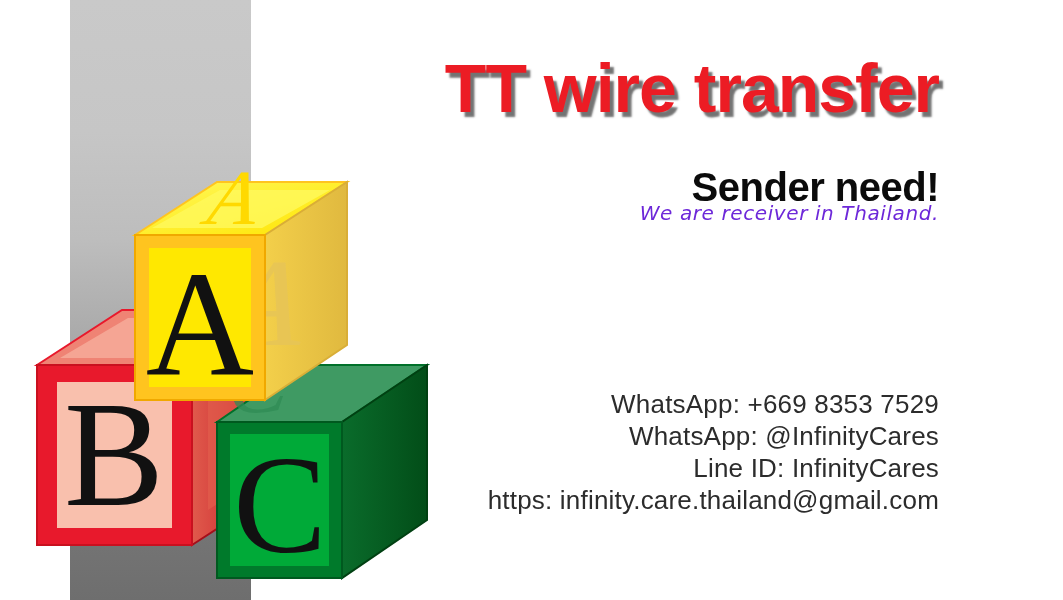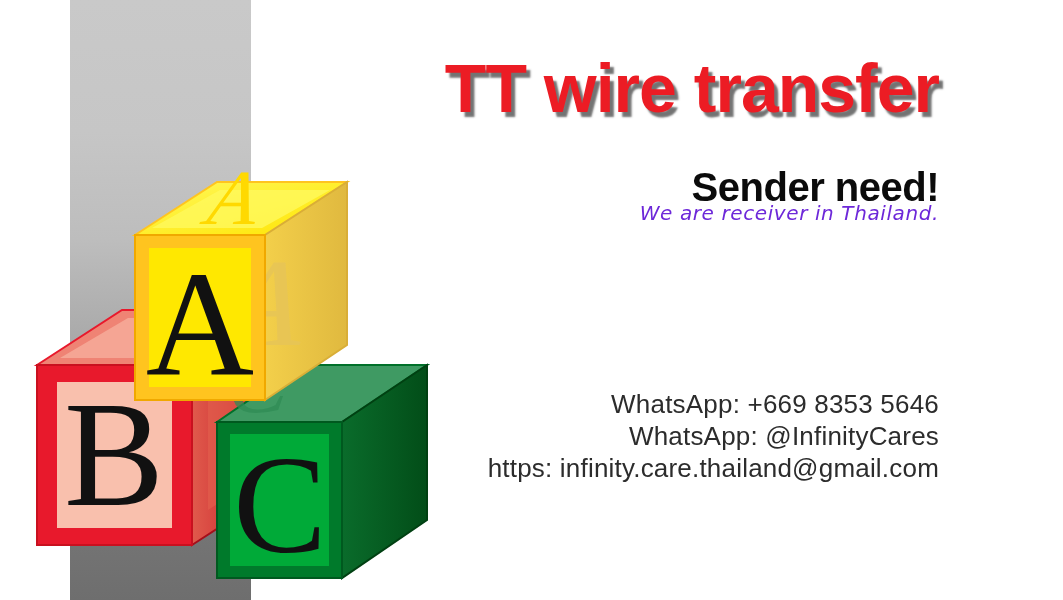--- a/index.html
+++ b/index.html
@@ -189,19 +189,20 @@
 
   <div id="text-col">
 
     <div id="title">TT wire transfer</div>
 
     <div id="subtitle">Sender need!</div>
 
     <div id="tagline">We are receiver in Thailand.</div>
 
     <div id="contact">
-      <div class="c-line">WhatsApp: +669 8353 5646</div>
+      <div class="c-line">WhatsApp: +669 8353 7529</div>
       <div class="c-line">WhatsApp: @InfinityCares</div>
+      <div class="c-line">Line ID: InfinityCares</div>
       <div class="c-line">https: infinity.care.thailand@gmail.com</div>
     </div>
 
   </div>
 </div>
 
 </body></html>

